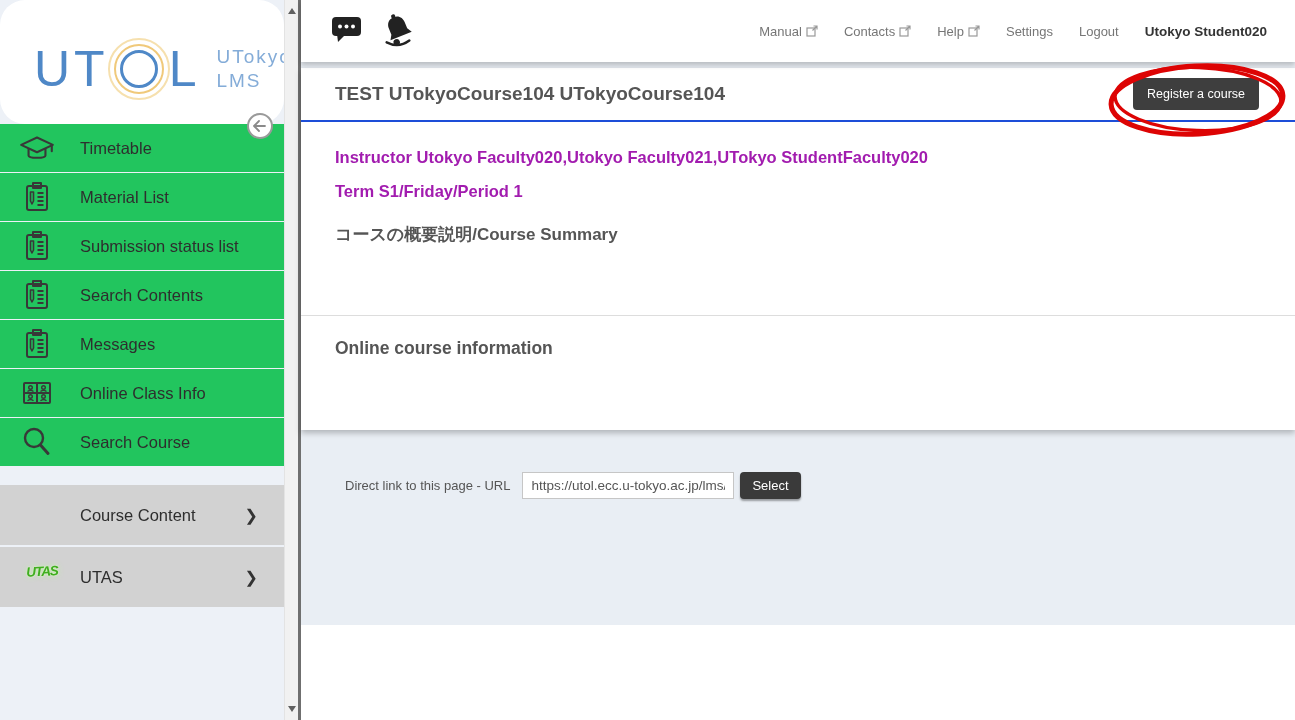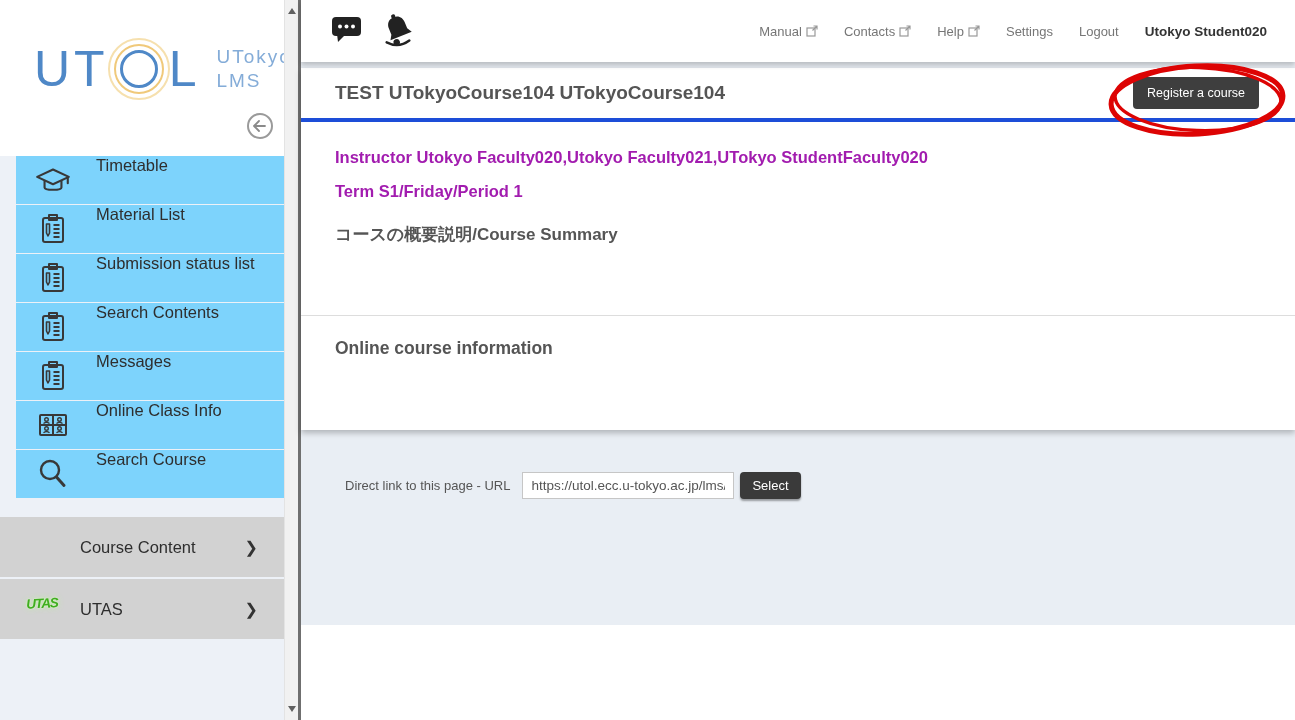--- a/index.html
+++ b/index.html
@@ -1,31 +1,31 @@
 <!DOCTYPE html>
 <html><head>
 <meta charset="utf-8">
 <style>
   * { margin:0; padding:0; box-sizing:border-box; }
   html,body { width:1295px; height:720px; overflow:hidden;
     font-family:"Liberation Sans", sans-serif; background:#fff; }
 
   
   .sidebar { position:absolute; left:0; top:0; width:284px; height:720px; background:#edf1f7; }
-  .logo-block { position:relative; height:156px; background:#fff; }
+  .logo-block { position:relative; height:124px; background:#fff;border-radius:25px; }
   .logo-row { position:absolute; left:34px; top:40px; display:flex; align-items:center; }
   .logo-letters { display:flex; align-items:center; color:#4f88c7; font-size:50px; font-weight:400; letter-spacing:4px; }
   .logo-o-wrap { position:relative; width:52px; height:52px; margin:0 4px; }
   .logo-o { position:absolute; left:7px; top:7px; width:38px; height:38px; border:3px solid #4f88c7; border-radius:50%; }
   .logo-ring1 { position:absolute; left:1px; top:1px; width:50px; height:50px; border:2px solid #f0c97a; border-radius:50%; }
   .logo-ring2 { position:absolute; left:-5px; top:-5px; width:62px; height:62px; border:2px solid #f6e0ae; border-radius:50%; }
   .logo-tagline { margin-left:16px; color:#84acd8; font-size:19px; line-height:1.25; letter-spacing:2px; }
   .collapse-btn { position:absolute; right:10px; top:112px; width:28px; height:28px; cursor:pointer; }
 
-  .side-item { height:48px; margin-bottom:1px; background:#7dd3fc; display:flex; cursor:pointer;margin-left:16px; }
+  .side-item { height:48px; margin-bottom:1px; background:#22c55e; display:flex; align-items:center; cursor:pointer; }
   .side-item .ic { width:38px; margin-left:18px; display:flex; align-items:center; justify-content:center; }
   .side-item .lbl { margin-left:24px; font-size:16.5px; color:#2e2e2e; }
 
   .side-gap { height:18px; background:#edf1f7; }
   .side-group { height:60px; margin-bottom:2px; background:#d2d2d2; display:flex; align-items:center; cursor:pointer; position:relative; }
   .side-group .lbl { margin-left:80px; font-size:16.5px; color:#2e2e2e; }
   .side-group .chev { position:absolute; right:26px; font-size:16px; color:#333; font-weight:400; }
   .utas-badge { position:absolute; left:22px; top:10px; width:40px; height:28px;
     display:flex; align-items:center; justify-content:center;
     color:#3fae1f; font-weight:800; font-size:13.5px; font-style:italic; letter-spacing:-1px;
@@ -43,21 +43,21 @@
   .main { position:absolute; left:301px; top:0; width:994px; height:625px; background:#e9eef4; }
   .topbar { position:relative; height:62px; background:#fff; box-shadow:0 3px 5px rgba(0,0,0,.22); z-index:2;
     display:flex; align-items:center; }
   .top-icons { display:flex; align-items:center; margin-left:30px; gap:16px; }
   .top-icon { cursor:pointer; }
   .top-nav { margin-left:auto; margin-right:28px; display:flex; align-items:center; gap:26px; }
   .nav-link { display:flex; align-items:center; gap:4px; font-size:13px; color:#767676; cursor:pointer; }
   .nav-user { font-size:13.5px; color:#333; font-weight:bold; }
 
   .card { position:relative; margin-top:6px; background:#fff; box-shadow:0 3px 6px rgba(0,0,0,.25); z-index:1; }
-  .card-header { height:54px; border-bottom:4px solid #1d4ed8; display:flex; align-items:center; }
+  .card-header { height:54px; border-bottom:2px solid #1d4ed8; display:flex; align-items:center; }
   .course-title { margin-left:34px; font-size:19px; font-weight:bold; color:#555; }
   .register-btn { margin-left:auto; margin-right:36px; background:#3e3e3e; color:#fff; border:none;
     font-size:12.5px; padding:9px 14px; border-radius:4px; cursor:pointer; font-family:inherit; }
   .card-sec1 { height:193px; padding:26px 34px 0; }
   .info-line { font-size:16.5px; font-weight:bold; color:#a21caf; margin-bottom:15px; }
   .summary-line { font-size:17px; font-weight:bold; color:#555; margin-top:22px; }
   .card-sec2 { height:115px; border-top:1px solid #ddd; padding:22px 34px 0; }
   .online-heading { font-size:17.5px; font-weight:bold; color:#555; }
 
   .footer-row { display:flex; align-items:center; margin-top:42px; padding-left:34px;margin-left:10px; }

